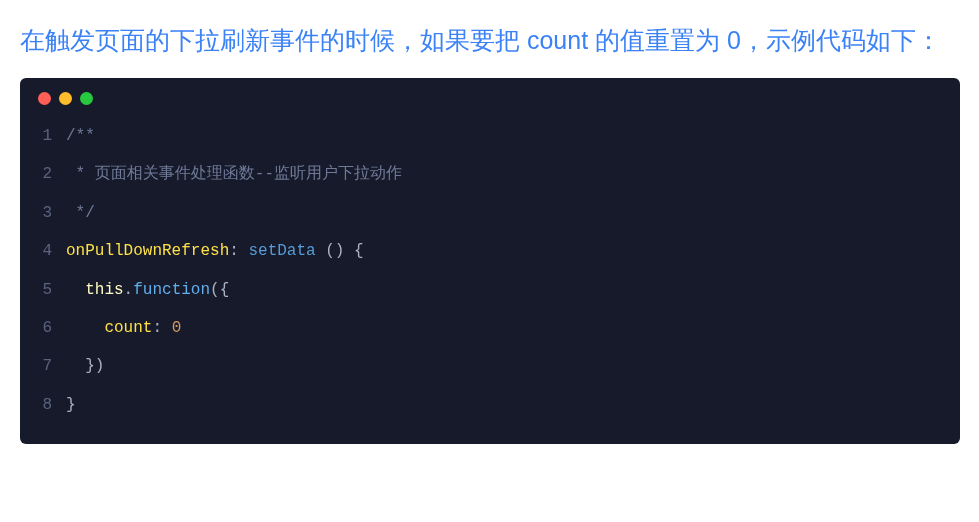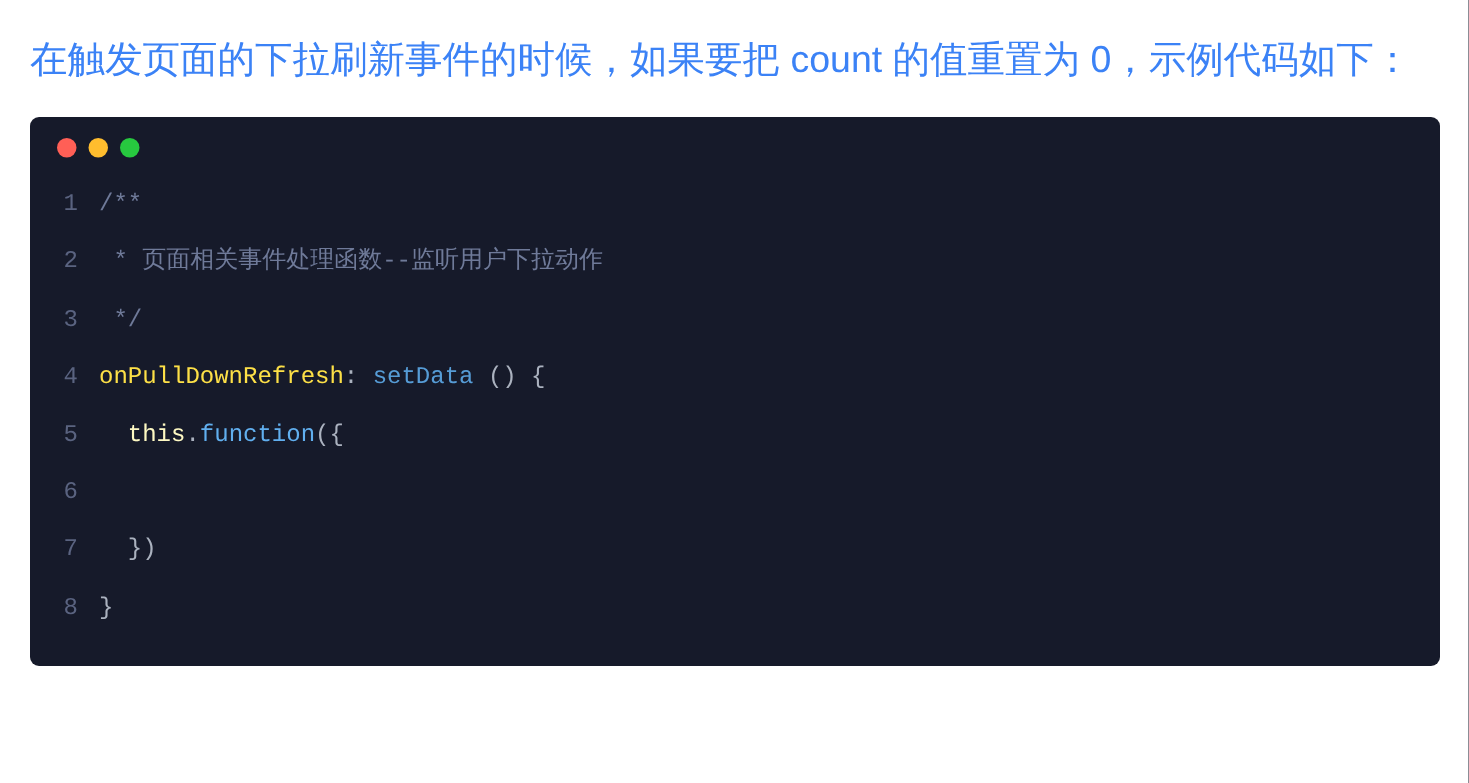--- a/index.html
+++ b/index.html
@@ -104,20 +104,21 @@
       <div class="code-line">
         <span class="line-num">4</span>
         <span class="line-content"><span class="tok-key">onPullDownRefresh</span><span class="tok-punct">: </span><span class="tok-funcdecl">setData</span><span class="tok-punct"> () {</span></span>
       </div>
       <div class="code-line">
         <span class="line-num">5</span>
         <span class="line-content"><span class="tok-punct">  </span><span class="tok-this">this</span><span class="tok-punct">.</span><span class="tok-method">function</span><span class="tok-punct">({</span></span>
       </div>
       <div class="code-line">
         <span class="line-num">6</span>
+        <span class="line-content"><span class="tok-punct">    </span><span class="tok-key">count</span><span class="tok-punct">: </span><span class="tok-number">0</span></span>
       </div>
       <div class="code-line">
         <span class="line-num">7</span>
         <span class="line-content"><span class="tok-punct">  })</span></span>
       </div>
       <div class="code-line">
         <span class="line-num">8</span>
         <span class="line-content"><span class="tok-punct">}</span></span>
       </div>
     </div>

